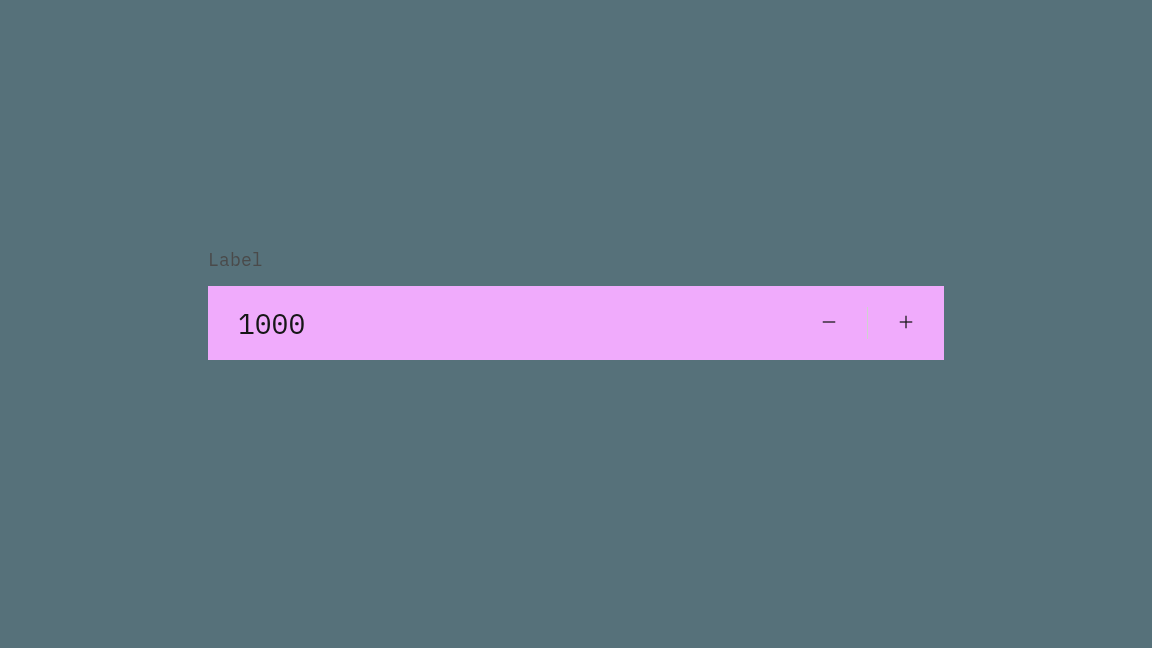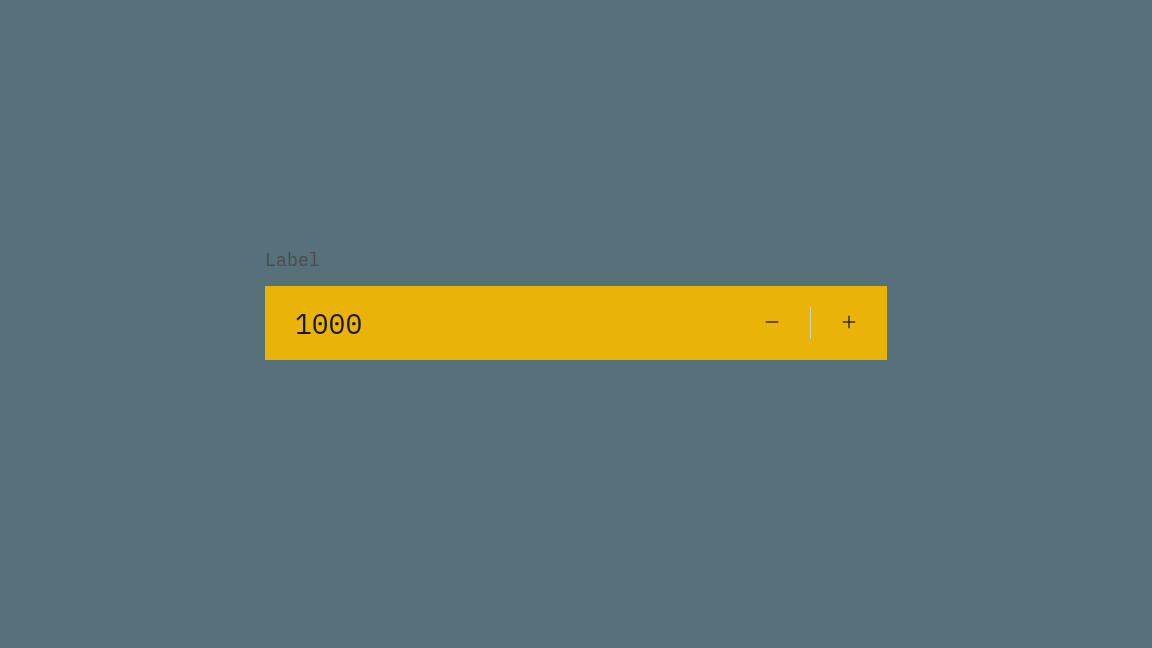--- a/index.html
+++ b/index.html
@@ -10,37 +10,37 @@
     body {
       width: 1152px;
       height: 648px;
       background-color: #56717a;
       display: flex;
       align-items: center;
       justify-content: center;
       font-family: 'IBM Plex Mono', 'Courier New', monospace;
     }
     .number-input-wrapper {
-      width: 622px;
+      width: 736px;
       display: flex;
       flex-direction: column;
       position: relative;
       top: -20px;
     }
     .label {
       font-size: 18px;
       color: #4a4a4a;
       margin-bottom: 15px;
       font-family: 'IBM Plex Mono', 'Courier New', monospace;
       letter-spacing: 0.2px;
     }
     .input-container {
       display: flex;
       align-items: center;
-      background-color: #eab308;
+      background-color: #f0abfc;
       height: 74px;
       border: none;
     }
     .number-value {
       flex: 1;
       font-size: 28px;
       color: #161616;
       padding-left: 30px;
       font-family: 'IBM Plex Mono', 'Courier New', monospace;
       background: transparent;

